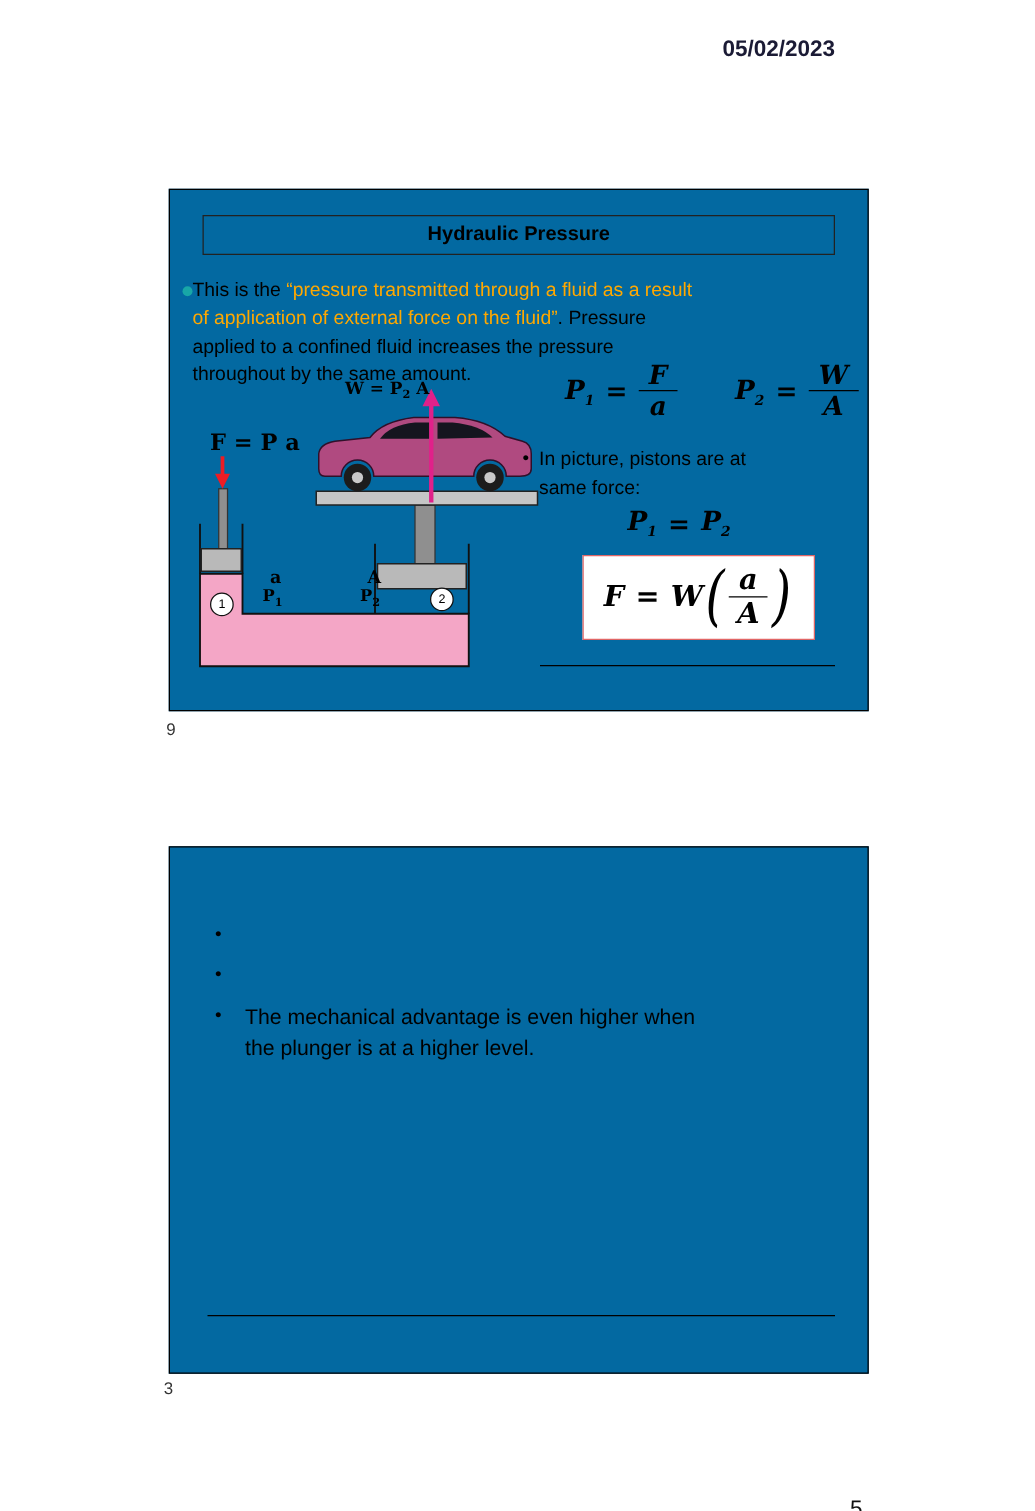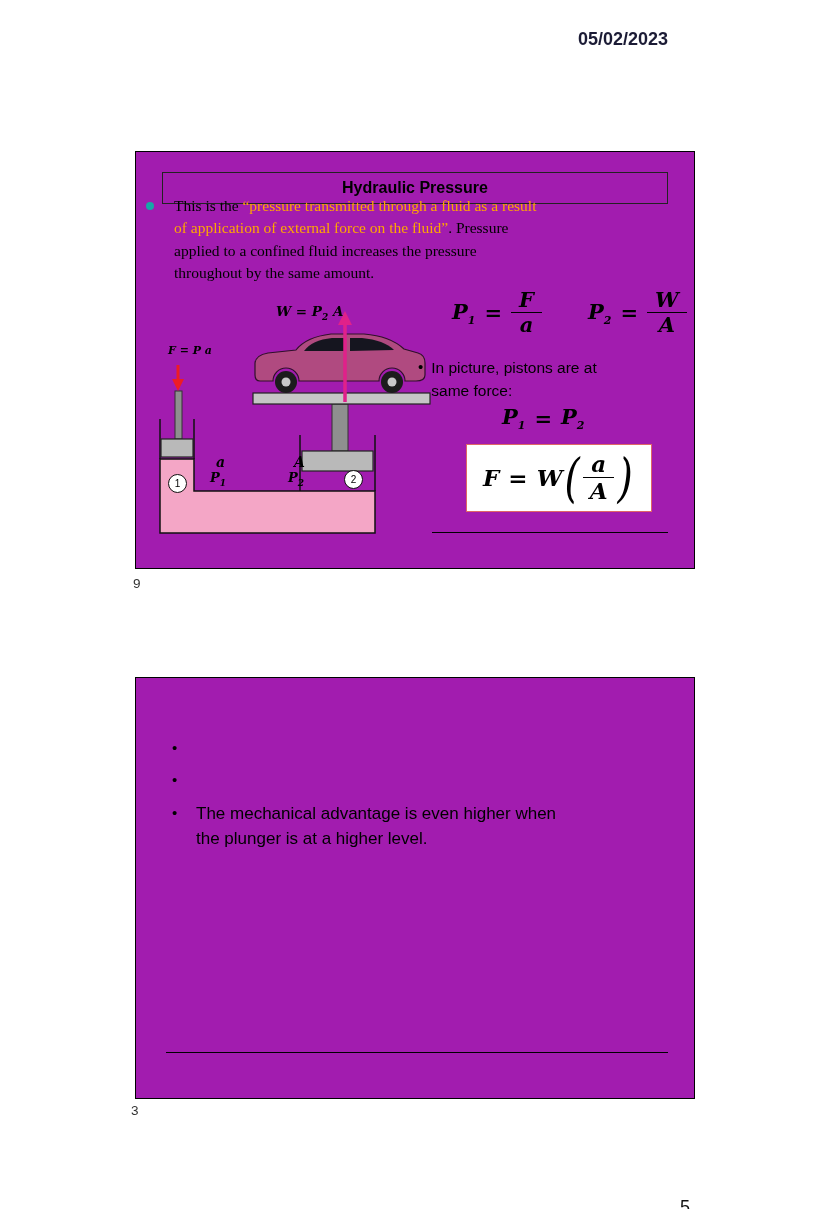--- a/index.html
+++ b/index.html
@@ -5,38 +5,38 @@
   html,body{margin:0;padding:0;background:#ffffff;}
   .page{position:relative;width:708px;height:1209px;background:#ffffff;
         font-family:"Liberation Sans",sans-serif;color:#000;overflow:hidden;margin-top:21px;}
 
   .date{position:absolute;top:8px;right:40px;font-size:18px;font-weight:600;color:#1b1b35;}
   .pagenum{position:absolute;bottom:12px;right:18px;font-size:18px;color:#111;}
   .slidenum{position:absolute;font-size:13.5px;color:#333;}
   .slidenum.n9{left:133px;top:555px;}
   .slidenum.n10{left:131px;top:1082px;}
 
-  .slide{position:absolute;left:135px;width:558px;background:#a21caf;border:1.5px solid #000;}
+  .slide{position:absolute;left:135px;width:558px;background:#0369a1;border:1.5px solid #000;}
   .slide.s9{top:130px;height:416px;}
   .slide.s10{top:656px;height:420px;}
 
   .titlebox{position:absolute;left:26px;top:20px;width:504px;height:30px;border:1px solid #222;
             display:flex;align-items:center;justify-content:center;}
   .titlebox span{font-size:16px;font-weight:bold;color:#000;}
 
-  .intro{position:absolute;left:10px;top:43px;width:530px;display:flex;gap:20px;font-family:Liberation Serif, serif;}
+  .intro{position:absolute;left:10px;top:70px;width:530px;display:flex;gap:0;}
   .dot{width:8px;height:8px;border-radius:50%;background:#18a7a7;margin-top:7px;flex:0 0 auto;}
   .intro-text{font-size:15.5px;line-height:1.45;white-space:pre-line;color:#000;width:512px;}
   .hl{color:#ffa800;}
 
   
   .diagram{position:absolute;left:10px;top:155px;width:300px;height:235px;}
-  .dlabel{position:absolute;font-family:"DejaVu Serif",serif;font-style:italic;font-weight:bold;color:#000;}
+  .dlabel{position:absolute;font-family:"DejaVu Serif",serif;font-weight:bold;color:#000;}
   .dlabel sub{font-size:9px;}
-  .flabel{left:22px;top:37px;font-size:11px;}
+  .flabel{left:22px;top:37px;font-size:18px;}
   .wlabel{left:130px;top:-4px;font-size:13.5px;}
   .alabel{left:70px;top:147px;font-size:14px;}
   .Alabel{left:148px;top:147px;font-size:14px;}
   .p1label{left:64px;top:163px;font-size:13px;}
   .p2label{left:142px;top:163px;font-size:13px;}
   .badge{position:absolute;width:17px;height:17px;border:1px solid #111;border-radius:50%;background:#fff;
          font-size:10px;line-height:17px;text-align:center;font-family:"Liberation Sans",sans-serif;font-style:normal;}
   .badge.b1{left:22px;top:167px;}
   .badge.b2{left:198px;top:163px;}
 

